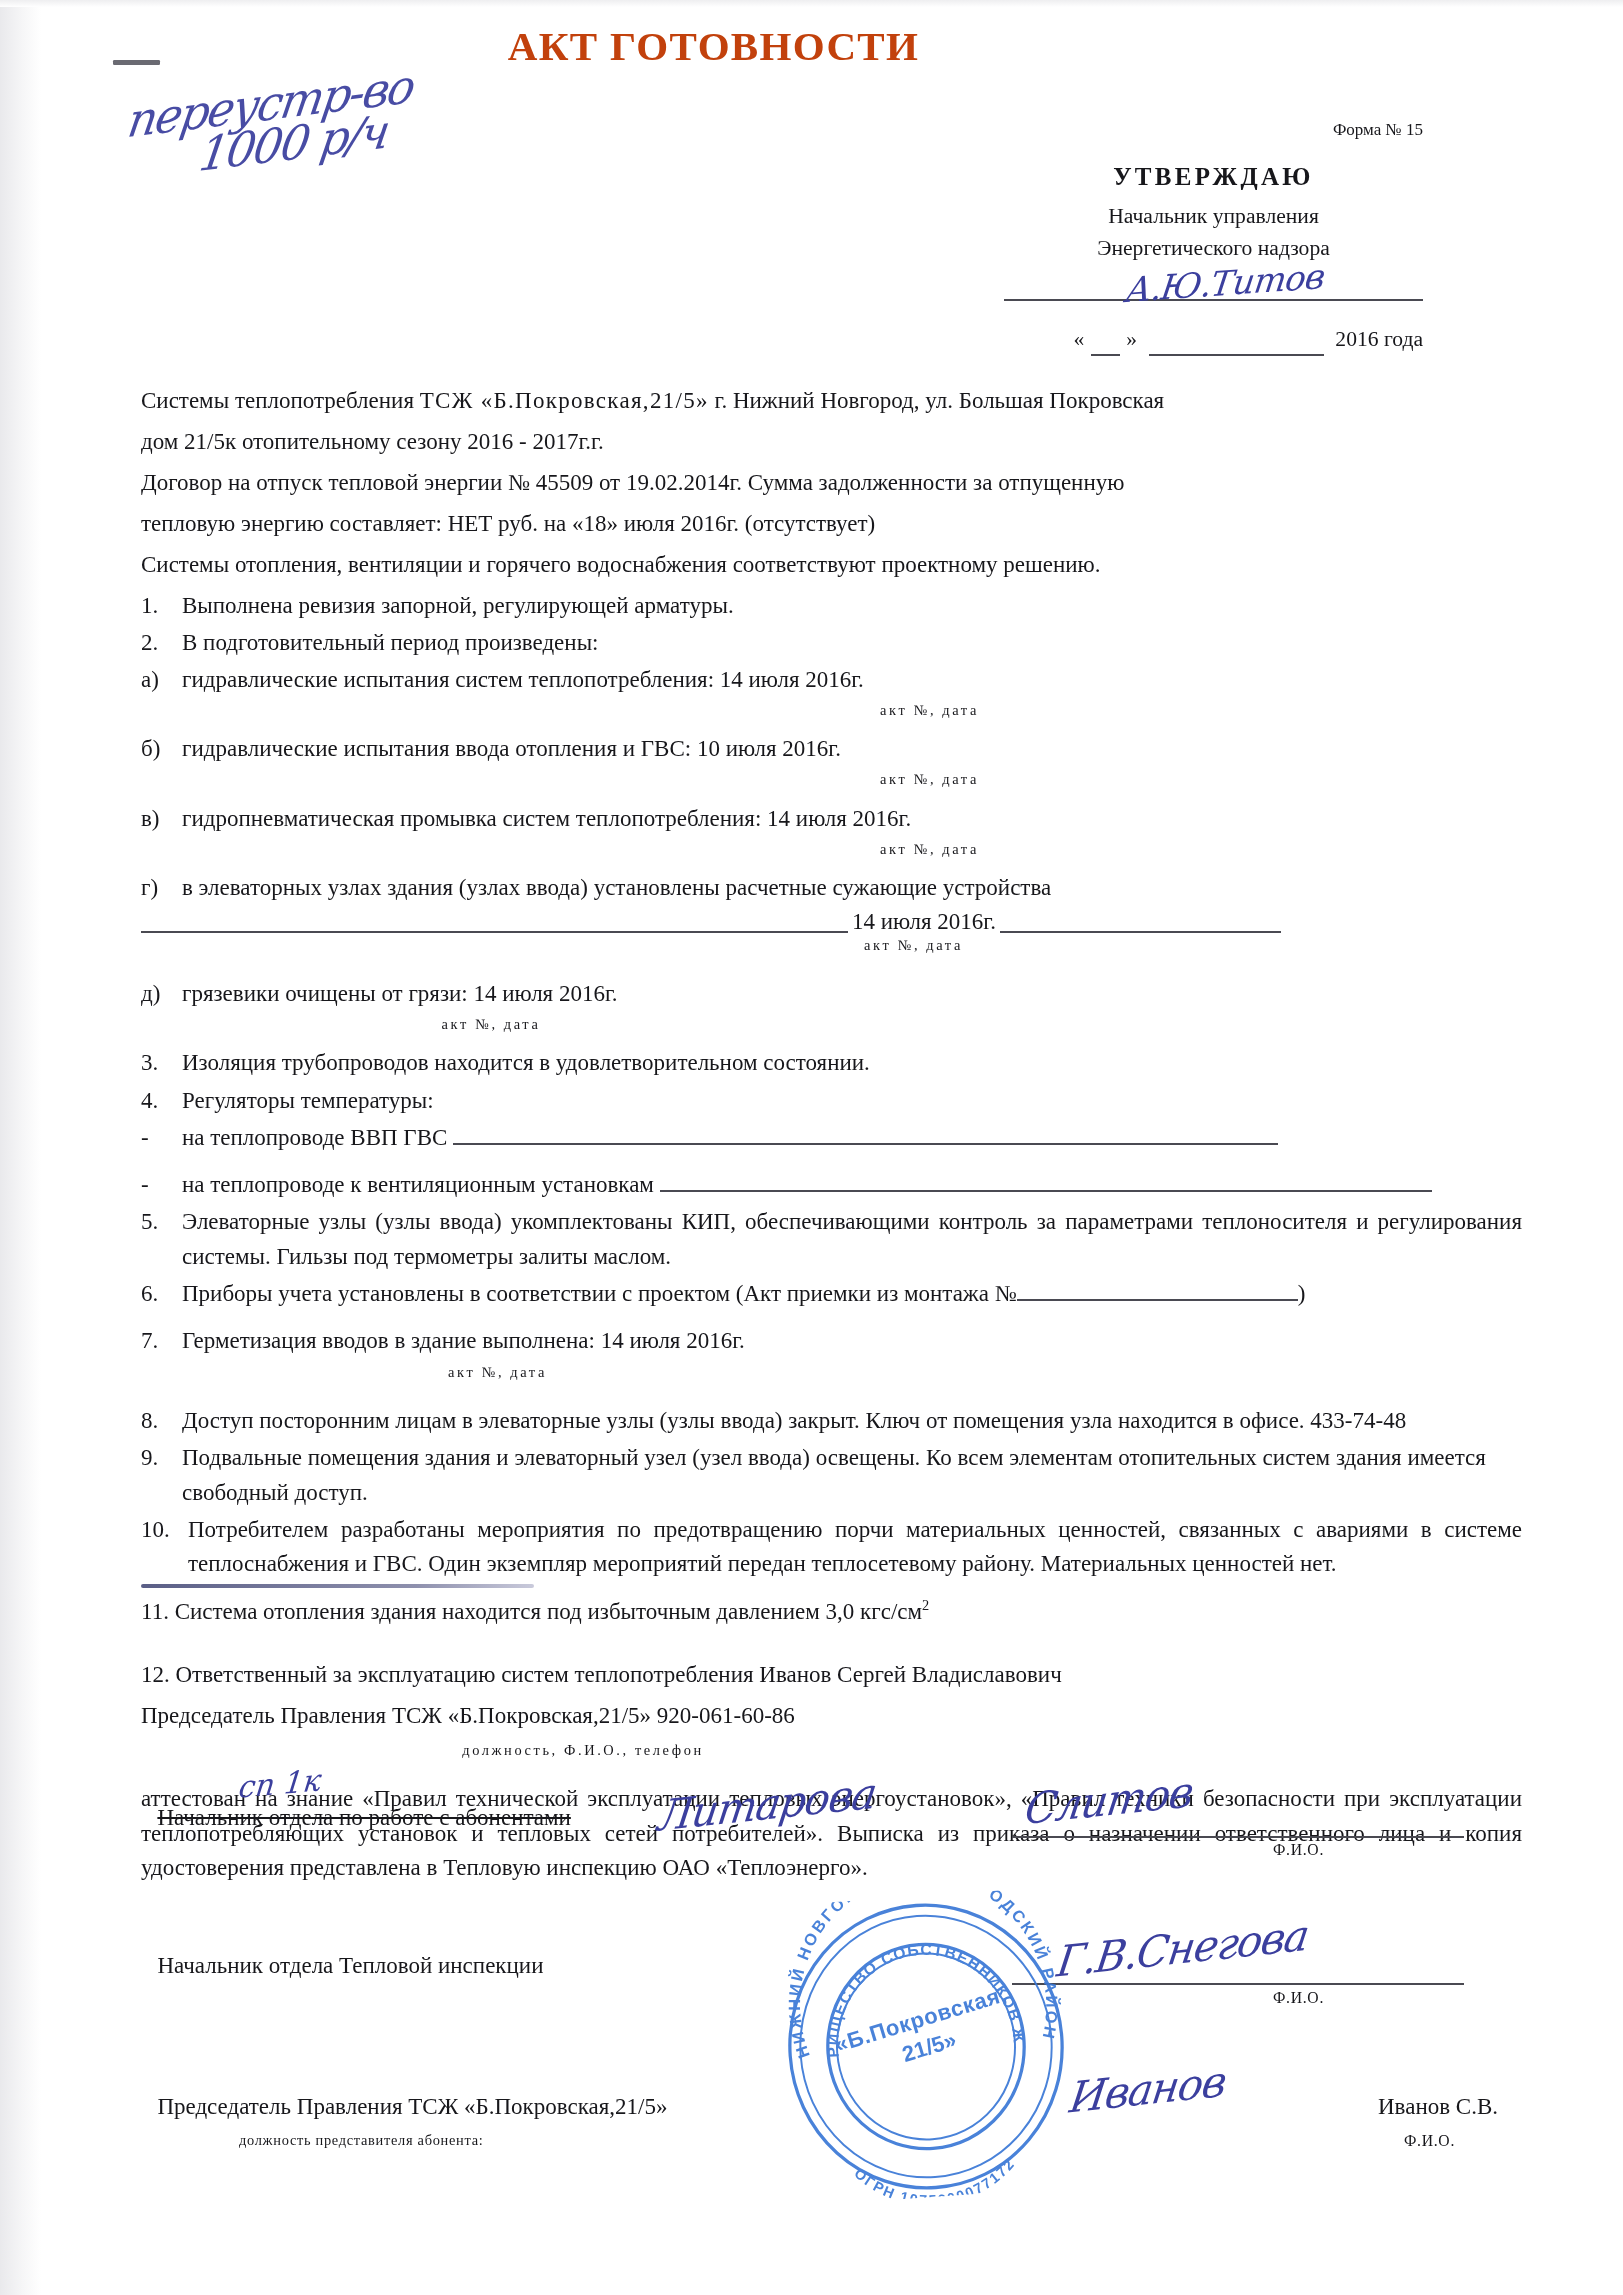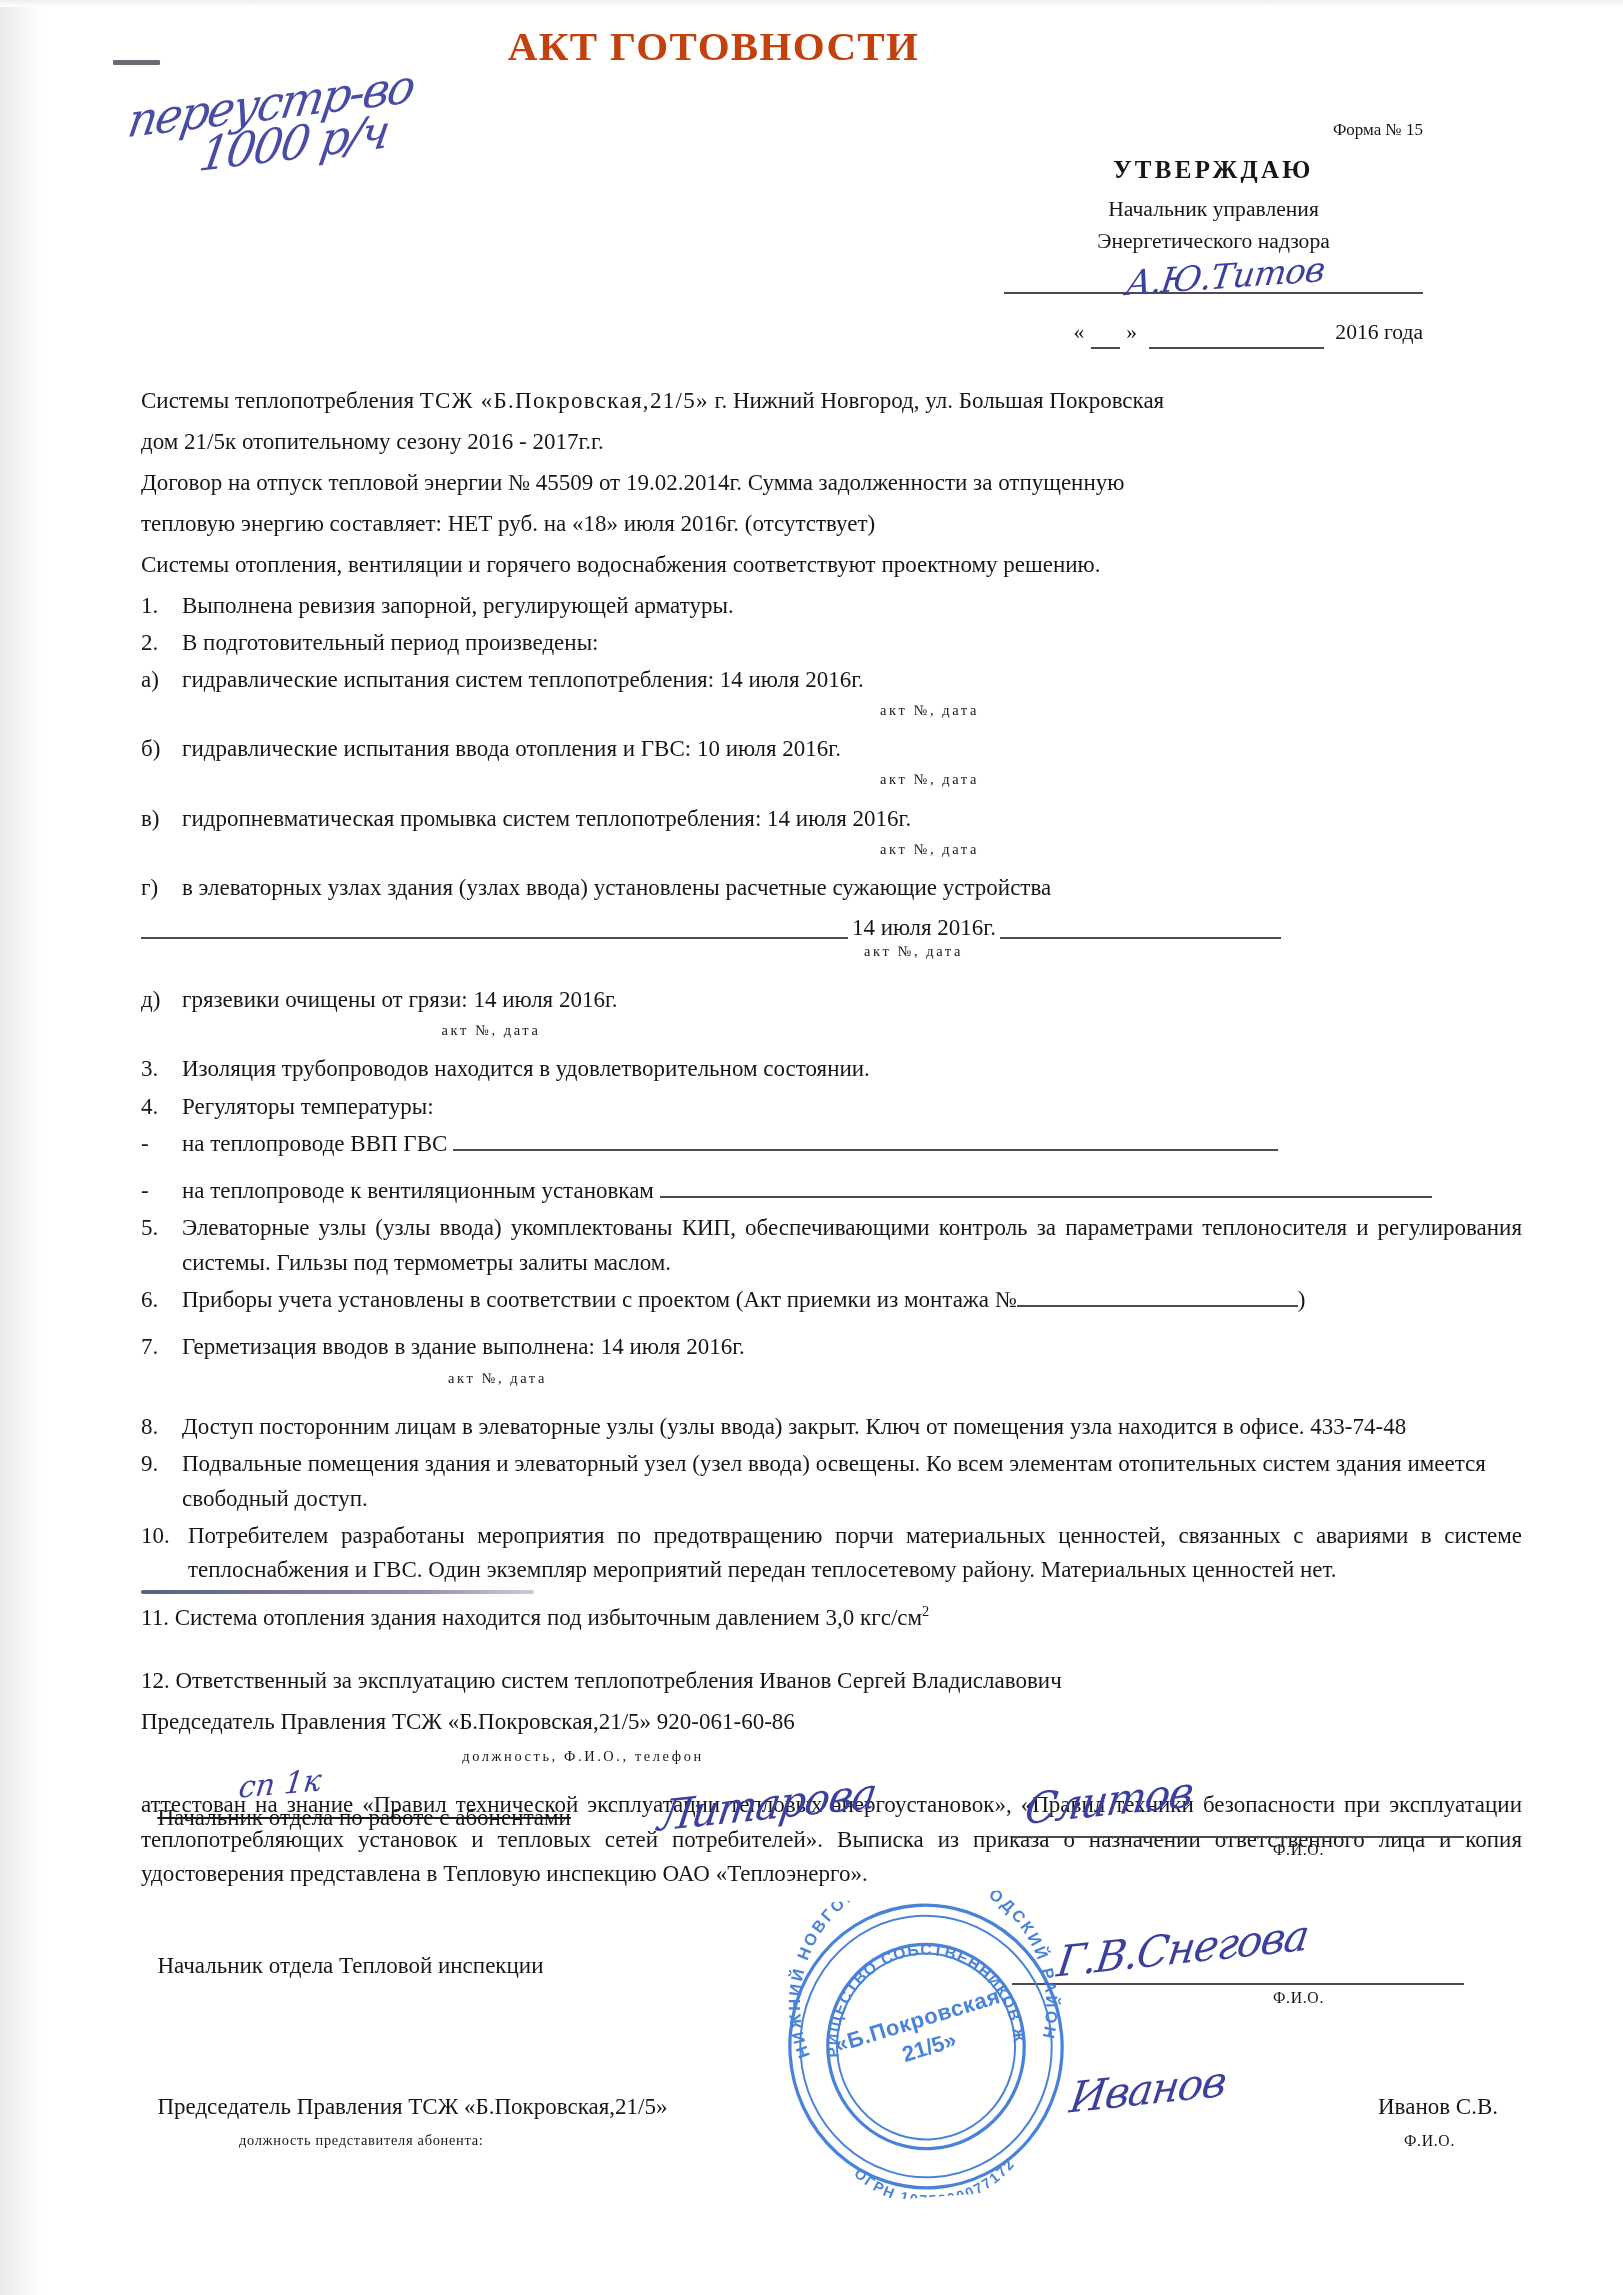--- a/index.html
+++ b/index.html
@@ -90,21 +90,21 @@
     right: 99px;
     top: 117px;
     width: 419px;
     text-align: center;
     font-size: 20px;
     line-height: 1.52;
   }
   .approve .form-no {
     font-size: 17px;
     text-align: right;
-    margin-bottom: 8px;
+    margin-bottom: 15px;
   }
   .approve .utv {
     font-size: 25px;
     font-weight: bold;
     letter-spacing: 3.3px;
     margin-bottom: 5.2px;
   }
   .approve .role {
     font-size: 21.6px;
     line-height: 1.48;
@@ -192,21 +192,21 @@
     vertical-align: baseline;
   }
   .fill-wide { width: 825px; }
   .fill-vent { width: 772px; }
   .fill-pr { width: 281px; }
 
   
   .g-line {
     display: flex;
     align-items: flex-end;
-    margin-top: 10px;
+    margin-top: 4px;
   }
   .g-line .seg-a { width: 707px; border-bottom: 2px solid #4a4a52; height: 22px; }
   .g-line .seg-date { padding: 0 3.9px; font-size: 23px; line-height: 1; }
   .g-line .seg-b { width: 281px; border-bottom: 2px solid #4a4a52; height: 22px; }
 
   .hand-rule {
     width: 393px;
     height: 3.9px;
     background: linear-gradient(to right, #5a5e86, #8e90ad 70%, #c9cadb);
     border-radius: 2px;

